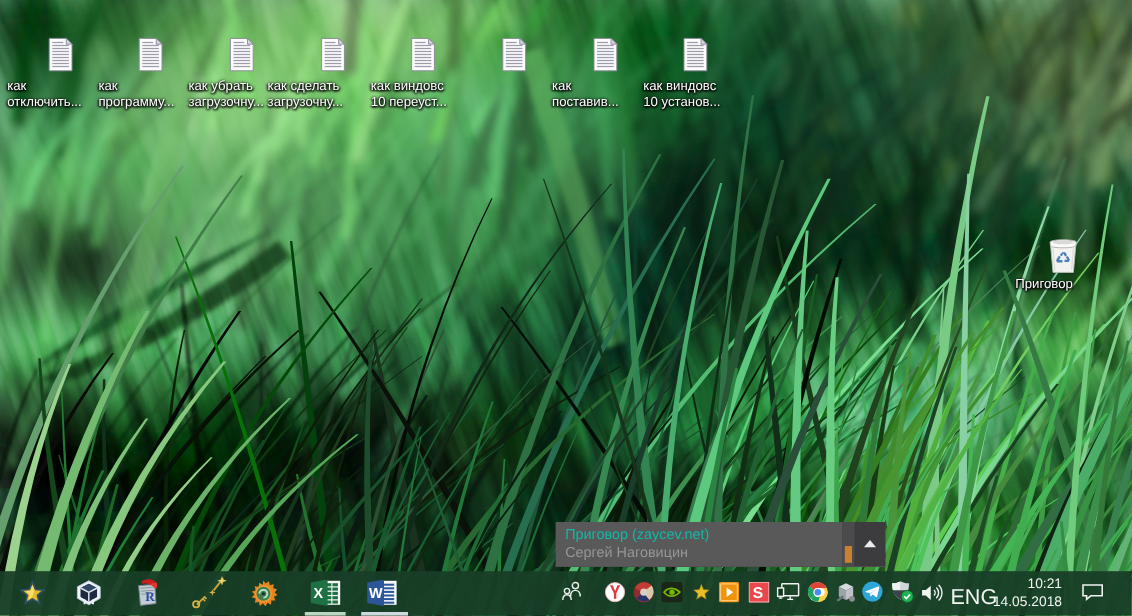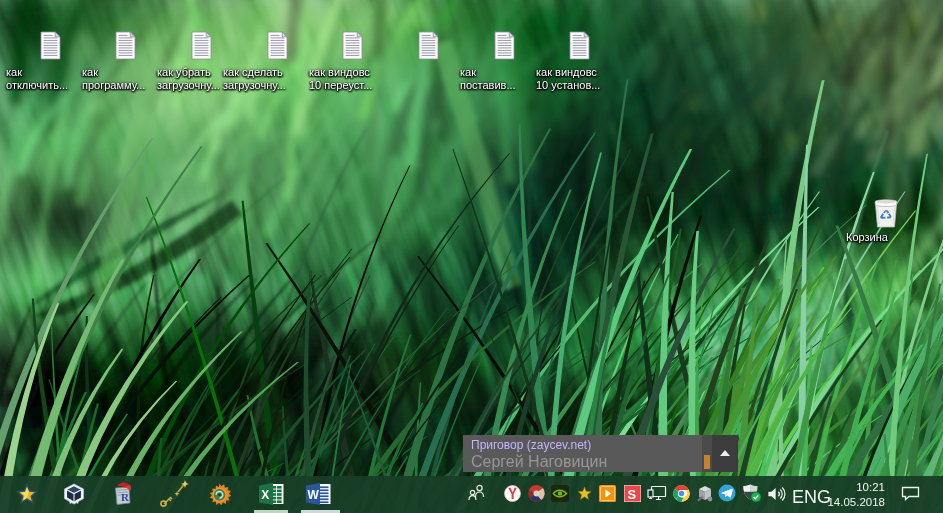--- a/index.html
+++ b/index.html
@@ -1770,28 +1770,28 @@
 <ellipse cx="14" cy="3.9" rx="9.2" ry="1.6" fill="#d9d9d5"></ellipse>
 <g fill="#4a7fc1">
         <path d="M13.2 12.2 l2.6 0 1.4 2.5 -1.7 1 -1.4-2.4 -1.3 2.3 -1.7-1z"></path>
         <path d="M10.3 15.2 l1.7 1 -1.4 2.5 2.8 0 0 2 -4.4 0 -1-1.8z"></path>
         <path d="M17.8 15.3 l1.8 3.2 -1.1 1.9 -3.4 0 0-2 2.4 0 -1.4-2.2z"></path>
       </g>
 <path d="M5.5 9 L7 27" stroke="#dcdcd8" stroke-width="1" fill="none"></path>
 <path d="M22.5 9 L21 27" stroke="#dcdcd8" stroke-width="1" fill="none"></path>
 </svg>
 <div class="dlbl" style="left:846px;top:231px;width:80px">
-      <div>Корзина</div>
+      <div>Приговор</div>
     </div>
 <div style="position:absolute;left:463px;top:435px;width:275px;height:37px;background:#3c3c3e">
 <div style="position:absolute;left:0;top:0;width:239px;height:37px;background:#59595a"></div>
 <div style="position:absolute;left:239px;top:0;width:10px;height:37px;background:#4b4b4d"></div>
 <div style="position:absolute;left:241px;top:20px;width:6px;height:14px;background:#c8812f"></div>
-<div style="position:absolute;left:8px;top:3px;font-size:12px;color:#c4b5fd;white-space:nowrap">Приговор (zaycev.net)</div>
-<div style="position:absolute;left:8px;top:18px;font-size:16px;color:#969696;white-space:nowrap">Сергей Наговицин</div>
+<div style="position:absolute;left:8px;top:3px;font-size:12px;color:#14b8a6;white-space:nowrap">Приговор (zaycev.net)</div>
+<div style="position:absolute;left:8px;top:18px;font-size:12px;color:#969696;white-space:nowrap">Сергей Наговицин</div>
 <div style="position:absolute;left:257px;top:15px;width:0;height:0;border-left:5px solid transparent;border-right:5px solid transparent;border-bottom:6px solid #ececec"></div>
 </div>
 <div id="taskbar"></div>
 <svg class="ti" style="left:16px;top:483px" width="22" height="22" viewBox="0 0 22 22">
 <path d="M11 2 L13.6 8.1 L20.3 8.8 L15.3 13.2 L16.8 19.6 L11 16.2 L5.2 19.6 L6.7 13.2 L1.7 8.8 L8.4 8.1 Z" fill="#e5bc25" stroke="#2e4f66" stroke-width="1.5"></path>
 <path d="M11 4.2 L12.7 8.6 L11 14.2 L7.6 16.9 L8.7 12.4 L5.2 9.5 L9.6 9.1Z" fill="#f7dc6e"></path>
     </svg>
     <svg class="ti" style="left:63px;top:483px" width="22" height="22" viewBox="0 0 22 22">
 <path d="M11 1 L20.5 6 L20.5 15.5 L11 21 L1.5 15.5 L1.5 6 Z" fill="#eef3f8" stroke="#b9cad9" stroke-width="0.8"></path>
 <path d="M11 3.4 L17.9 7 L17.9 14.4 L11 18.4 L4.1 14.4 L4.1 7 Z" fill="#1d2940"></path>

